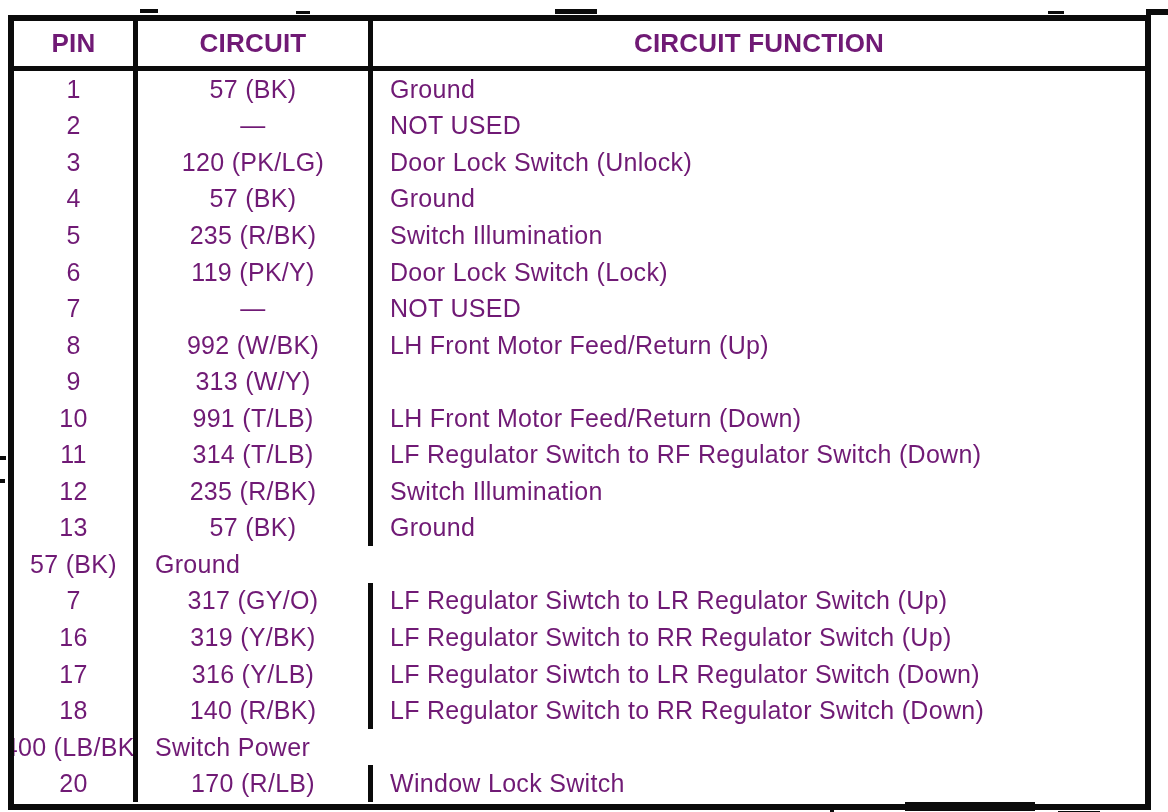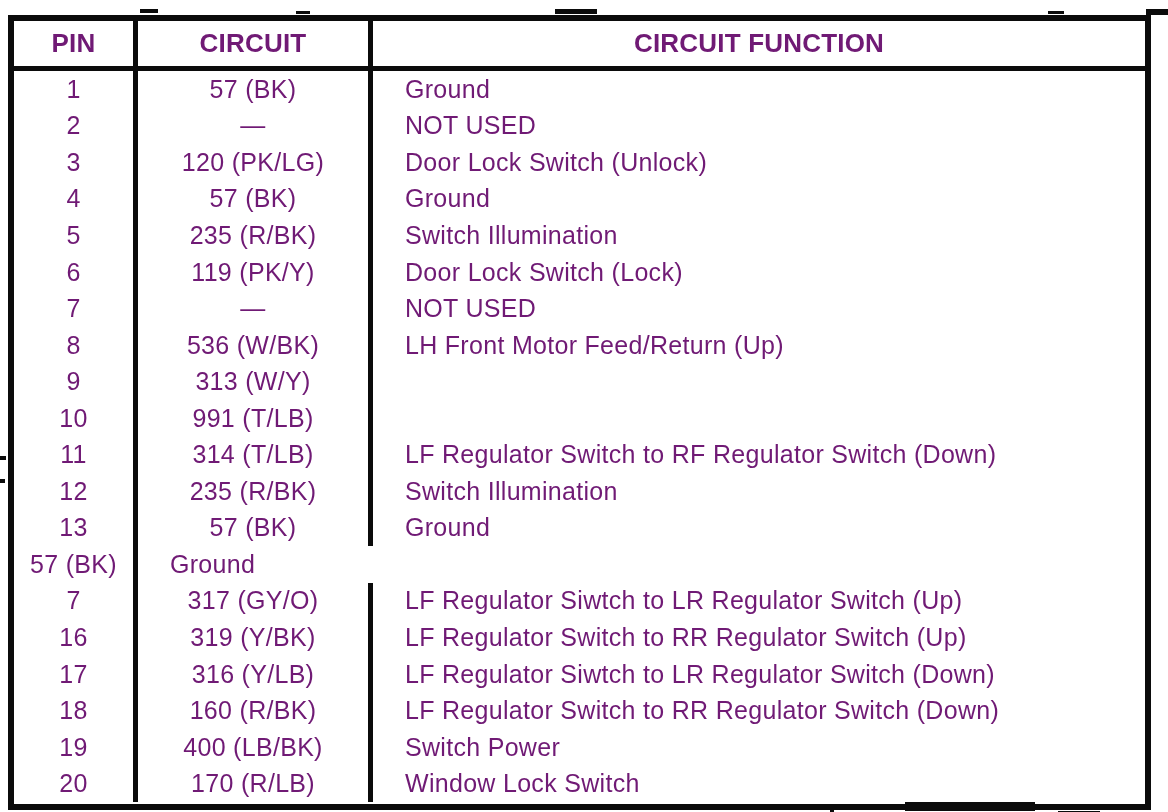--- a/index.html
+++ b/index.html
@@ -63,21 +63,21 @@
   .col-pin {
     border-right: 5px solid #0b0b0b;
     justify-content: center;
   }
   .col-circuit {
     border-right: 5px solid #0b0b0b;
     justify-content: center;
   }
   .td.col-function {
     justify-content: flex-start;
-    padding-left: 32px;
+    padding-left: 17px;
   }
   .artifact {
     position: absolute;
     background: #0b0b0b;
   }
 </style>
 </head>
 <body>
 
 <div class="page">
@@ -121,30 +121,31 @@
           <div class="td col-circuit">119 (PK/Y)</div>
           <div class="td col-function">Door Lock Switch (Lock)</div>
         </div>
         <div class="tr">
           <div class="td col-pin">7</div>
           <div class="td col-circuit">—</div>
           <div class="td col-function">NOT USED</div>
         </div>
         <div class="tr">
           <div class="td col-pin">8</div>
-          <div class="td col-circuit">536 (W/BK)</div>
+          <div class="td col-circuit">992 (W/BK)</div>
           <div class="td col-function">LH Front Motor Feed/Return (Up)</div>
         </div>
         <div class="tr">
           <div class="td col-pin">9</div>
           <div class="td col-circuit">313 (W/Y)</div>
         </div>
         <div class="tr">
           <div class="td col-pin">10</div>
           <div class="td col-circuit">991 (T/LB)</div>
+          <div class="td col-function">LH Front Motor Feed/Return (Down)</div>
         </div>
         <div class="tr">
           <div class="td col-pin">11</div>
           <div class="td col-circuit">314 (T/LB)</div>
           <div class="td col-function">LF Regulator Switch to RF Regulator Switch (Down)</div>
         </div>
         <div class="tr">
           <div class="td col-pin">12</div>
           <div class="td col-circuit">235 (R/BK)</div>
           <div class="td col-function">Switch Illumination</div>
@@ -168,25 +169,24 @@
           <div class="td col-circuit">319 (Y/BK)</div>
           <div class="td col-function">LF Regulator Switch to RR Regulator Switch (Up)</div>
         </div>
         <div class="tr">
           <div class="td col-pin">17</div>
           <div class="td col-circuit">316 (Y/LB)</div>
           <div class="td col-function">LF Regulator Siwtch to LR Regulator Switch (Down)</div>
         </div>
         <div class="tr">
           <div class="td col-pin">18</div>
-          <div class="td col-circuit">160 (R/BK)</div>
+          <div class="td col-circuit">140 (R/BK)</div>
           <div class="td col-function">LF Regulator Switch to RR Regulator Switch (Down)</div>
         </div>
         <div class="tr">
-          <div class="td col-pin">19</div>
           <div class="td col-circuit">400 (LB/BK)</div>
           <div class="td col-function">Switch Power</div>
         </div>
         <div class="tr">
           <div class="td col-pin">20</div>
           <div class="td col-circuit">170 (R/LB)</div>
           <div class="td col-function">Window Lock Switch</div>
         </div>
       </div>
 

